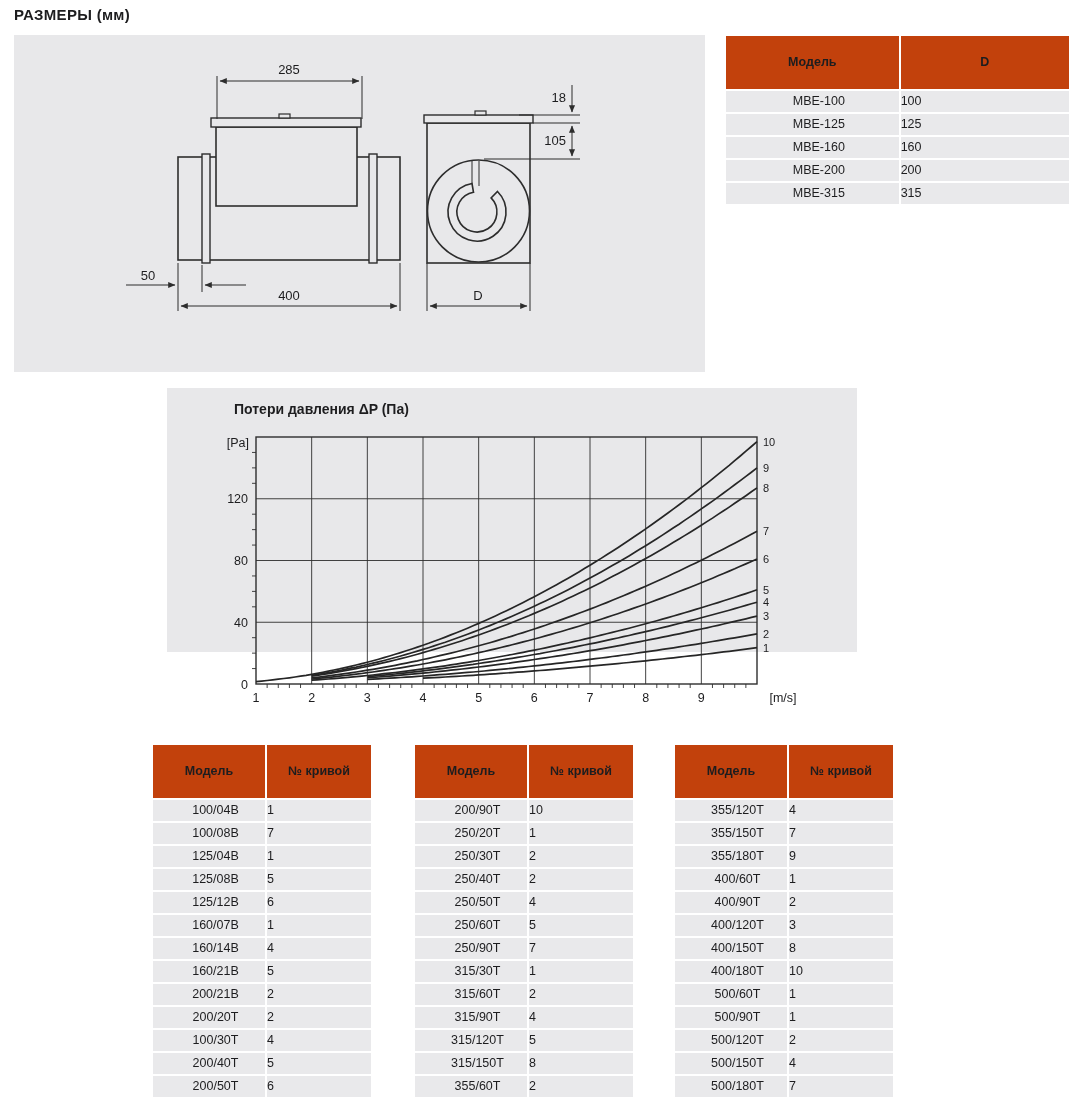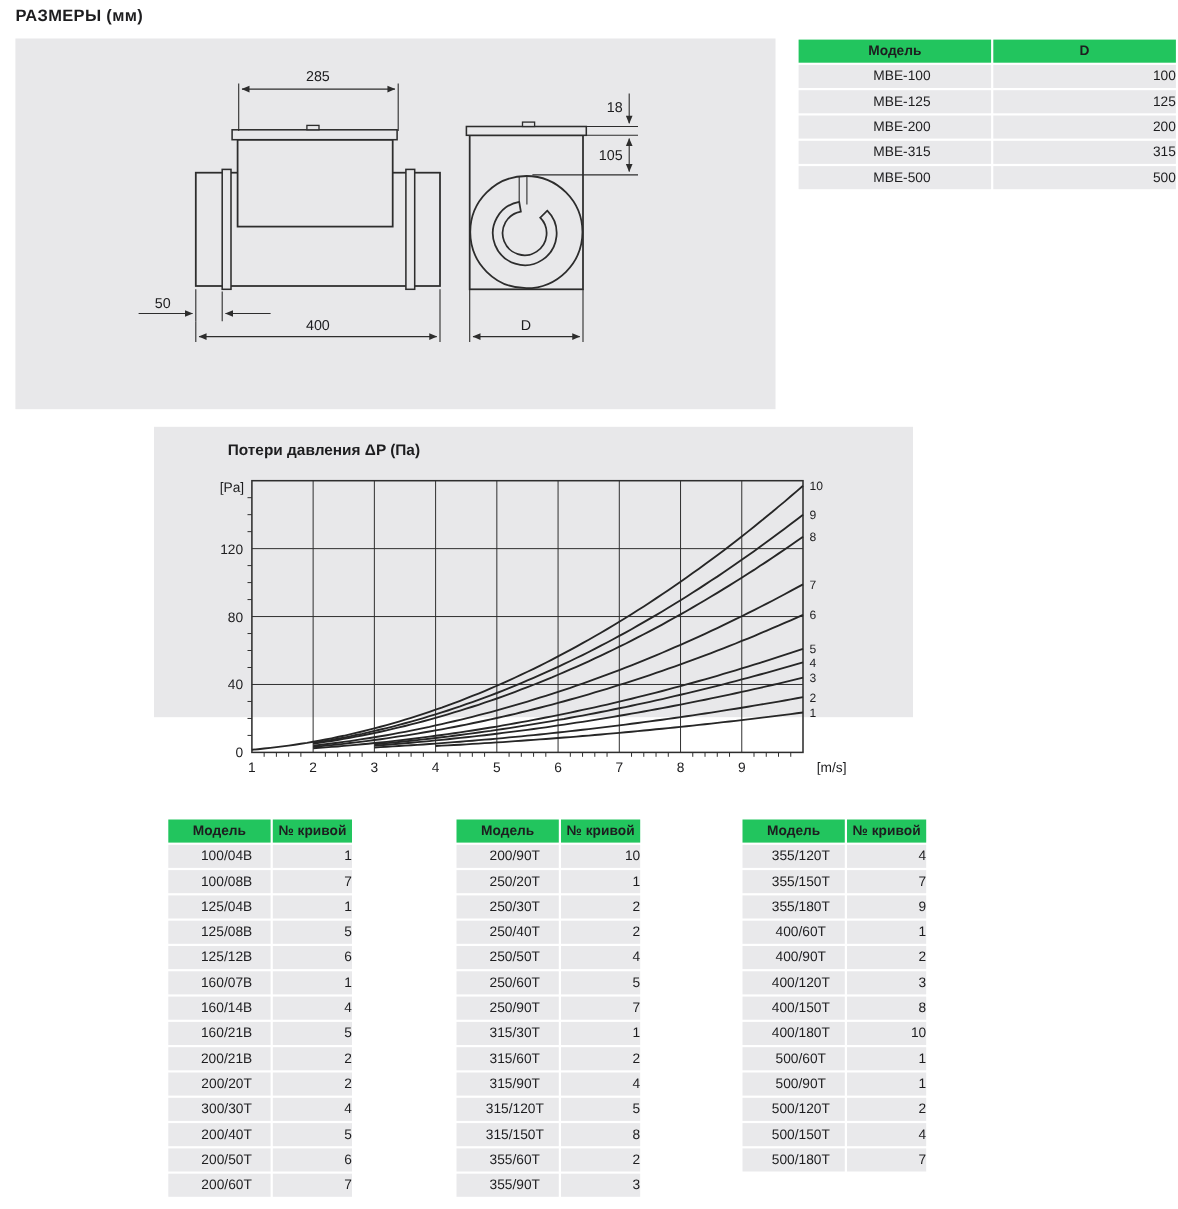--- a/index.html
+++ b/index.html
@@ -6,37 +6,37 @@
   body{
     width:1071px;height:1099px;position:relative;background:#ffffff;
     font-family:"Liberation Sans",sans-serif;color:#1d1d1f;
     -webkit-font-smoothing:antialiased;
   }
   .page-title{
     position:absolute;left:14px;top:6px;font-size:15px;font-weight:bold;letter-spacing:.3px;
   }
   .panel{position:absolute;background:#e8e8ea;}
   #drawing-panel{left:14px;top:35px;width:655px;height:337px;padding-left:36px;}
-  #chart-panel{left:140px;top:388px;width:690px;height:264px;}
+  #chart-panel{left:167px;top:388px;width:690px;height:264px;}
   #drawing-svg,#chart-svg{position:absolute;left:0;top:0;}
   .chart-title{position:absolute;left:67px;top:13px;font-size:14px;font-weight:bold;}
   svg text{font-family:"Liberation Sans",sans-serif;fill:#1d1d1f;}
   .dim-text{font-size:13px;}
   .draw{stroke:#2d2d2d;fill:#e8e8ea;}
   .dimline{stroke:#2d2d2d;stroke-width:1;fill:none;}
   table.gtable{border-collapse:separate;border-spacing:2px;position:absolute;table-layout:fixed;}
   table.gtable th{
-    background:#22c55e;font-weight:bold;font-size:12.5px;height:21px;line-height:21px;
-    text-align:center;padding:0;
+    background:#c2410c;font-weight:bold;font-size:12.5px;height:21px;line-height:21px;
+    text-align:center;padding:16px;
   }
   table.gtable td{
     background:#e9e9eb;font-size:12.5px;height:21px;line-height:21px;padding:0;
   }
   table.gtable td.model{text-align:center;padding-left:13px;}
-  table.gtable td.val{text-align:right;}
+  table.gtable td.val{text-align:left;}
   #dim-table{left:724px;top:34px;}
   #dim-table .c1{width:165px;}
   #dim-table .c2{width:170px;}
   .curve-table .c1{width:80px;}
   .curve-table .c2{width:72px;}
   #curve-table-1{left:151px;top:743px;}
   #curve-table-2{left:413px;top:743px;}
   #curve-table-3{left:673px;top:743px;}
 </style>
 </head>
@@ -108,30 +108,30 @@
     <tbody>
       <tr>
         <td class="model c1">МВЕ-100</td>
         <td class="val c2">100</td>
       </tr>
       <tr>
         <td class="model c1">МВЕ-125</td>
         <td class="val c2">125</td>
       </tr>
       <tr>
+        <td class="model c1">МВЕ-160</td>
+        <td class="val c2">160</td>
+      </tr>
+      <tr>
         <td class="model c1">МВЕ-200</td>
         <td class="val c2">200</td>
       </tr>
       <tr>
         <td class="model c1">МВЕ-315</td>
         <td class="val c2">315</td>
-      </tr>
-      <tr>
-        <td class="model c1">МВЕ-500</td>
-        <td class="val c2">500</td>
       </tr>
     </tbody>
   </table>
 
 <div class="panel" id="chart-panel">
   <div class="chart-title">Потери давления ΔP (Па)</div>
   <svg id="chart-svg" width="690" height="334" viewBox="0 0 690 334">
       <line x1="144.66666666666666" y1="49" x2="144.66666666666666" y2="296" stroke="#2e2e2e" stroke-width="0.9"></line>
       <line x1="200.33333333333331" y1="49" x2="200.33333333333331" y2="296" stroke="#2e2e2e" stroke-width="0.9"></line>
       <line x1="256" y1="49" x2="256" y2="296" stroke="#2e2e2e" stroke-width="0.9"></line>
@@ -272,21 +272,21 @@
       </tr>
       <tr>
         <td class="model c1">200/21B</td>
         <td class="val c2">2</td>
       </tr>
       <tr>
         <td class="model c1">200/20T</td>
         <td class="val c2">2</td>
       </tr>
       <tr>
-        <td class="model c1">300/30T</td>
+        <td class="model c1">100/30T</td>
         <td class="val c2">4</td>
       </tr>
       <tr>
         <td class="model c1">200/40T</td>
         <td class="val c2">5</td>
       </tr>
       <tr>
         <td class="model c1">200/50T</td>
         <td class="val c2">6</td>
       </tr>

